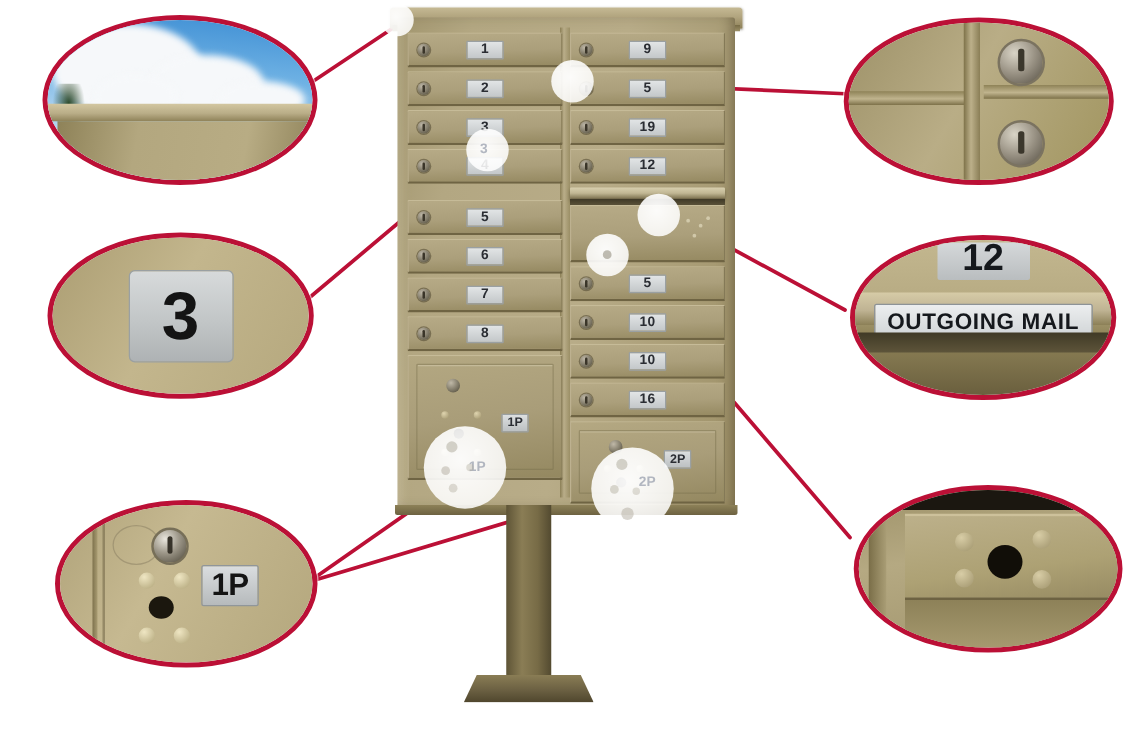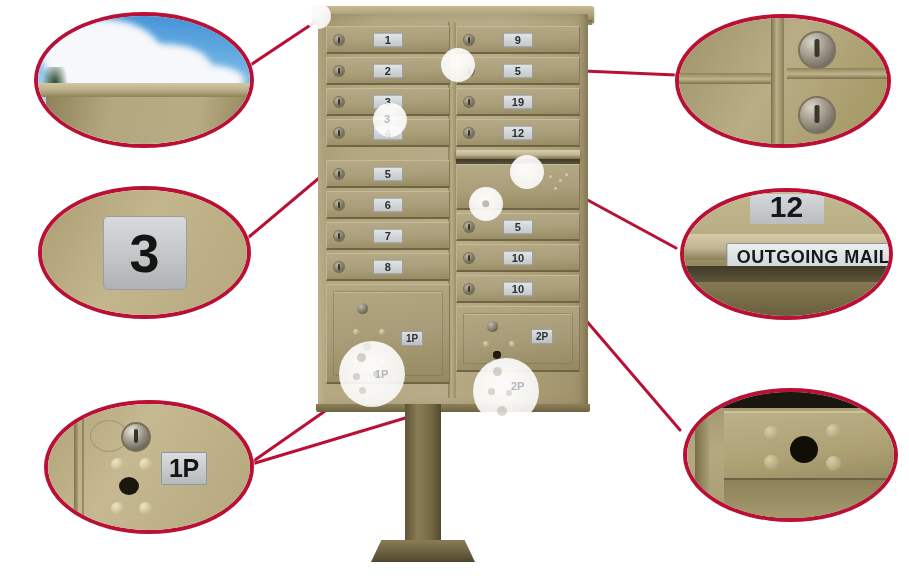--- a/index.html
+++ b/index.html
@@ -160,21 +160,21 @@
   .c-outgoing .twelve{position:absolute;left:50%;top:2%;transform:translateX(-50%);
        width:74px;height:30px;border-radius:2px;
        background:linear-gradient(180deg,#d5d8da,#b9bdbf);
        font-size:30px;font-weight:bold;color:#15181c;
        display:flex;align-items:flex-end;justify-content:center;overflow:hidden;}
   .c-outgoing .ledgebar{position:absolute;left:-6%;right:-6%;top:34%;height:26px;
        background:linear-gradient(180deg,#d6cba7 0%,#bfb393 55%,#8c8057 100%);}
   .c-outgoing .omplate{position:absolute;left:50%;top:41%;transform:translateX(-50%);
        padding:3px 10px;border-radius:2px;
        background:linear-gradient(180deg,#eceeef,#cfd3d5);border:1px solid #8d9397;
-       font-size:18px;font-weight:bold;color:#15181c;letter-spacing:.5px;white-space:nowrap;margin-left:27px;}
+       font-size:18px;font-weight:bold;color:#15181c;letter-spacing:.5px;white-space:nowrap;}
   .c-outgoing .darkslot{position:absolute;left:-6%;right:-6%;top:60%;height:16px;
        background:linear-gradient(180deg,#403a26,#5d543a);}
 
   
   .c-knobs{background:linear-gradient(170deg,#9e9269 0%,#b5a982 40%,#a0946c 100%);}
   .c-knobs .topband{position:absolute;left:-5%;right:-5%;top:0;height:13%;
        background:#1b1710;}
   .c-knobs .panel{position:absolute;left:18%;right:-6%;top:15%;height:52%;
        background:linear-gradient(172deg,#bcb08a 0%,#ada174 60%,#968a62 100%);
        border-top:2px solid #cdc19b;border-bottom:2px solid #6d6242;}
@@ -307,20 +307,24 @@
           <span class="plate">5</span>
         </div>
         <div class="door">
           <span class="lock"></span>
           <span class="plate">10</span>
         </div>
         <div class="door">
           <span class="lock"></span>
           <span class="plate">10</span>
         </div>
+        <div class="door">
+          <span class="lock"></span>
+          <span class="plate">16</span>
+        </div>
         <div class="plocker" style="height:66px">
           <span class="inset"></span>
           <span class="plock" style="top:14px"></span>
           <span class="knob" style="left:26px;top:34px"></span>
           <span class="knob" style="left:52px;top:34px"></span>
           <span class="hole" style="left:36px;top:44px"></span>
           <span class="pplate" style="left:74px;top:22px">2P</span>
         </div>
       </div>
     </div>

